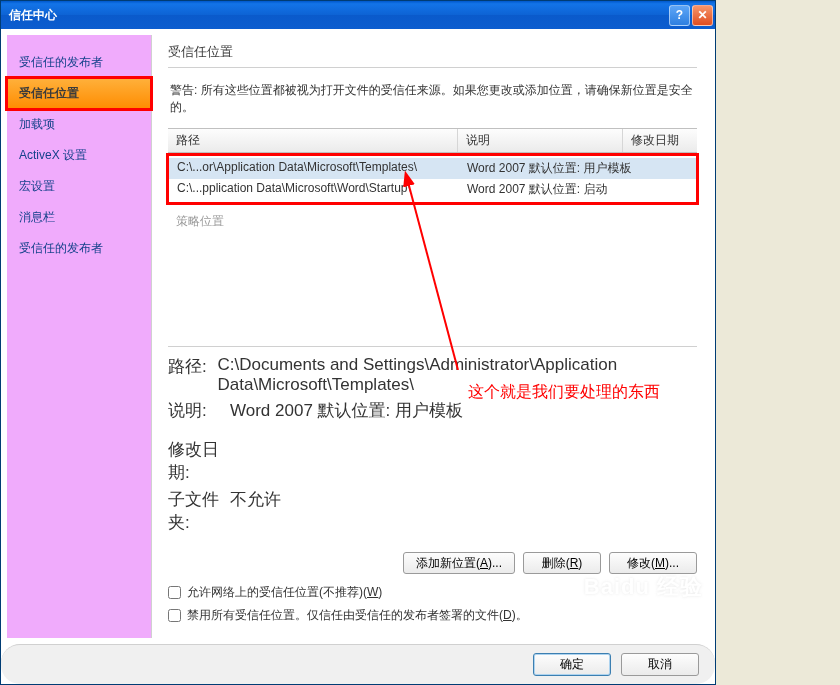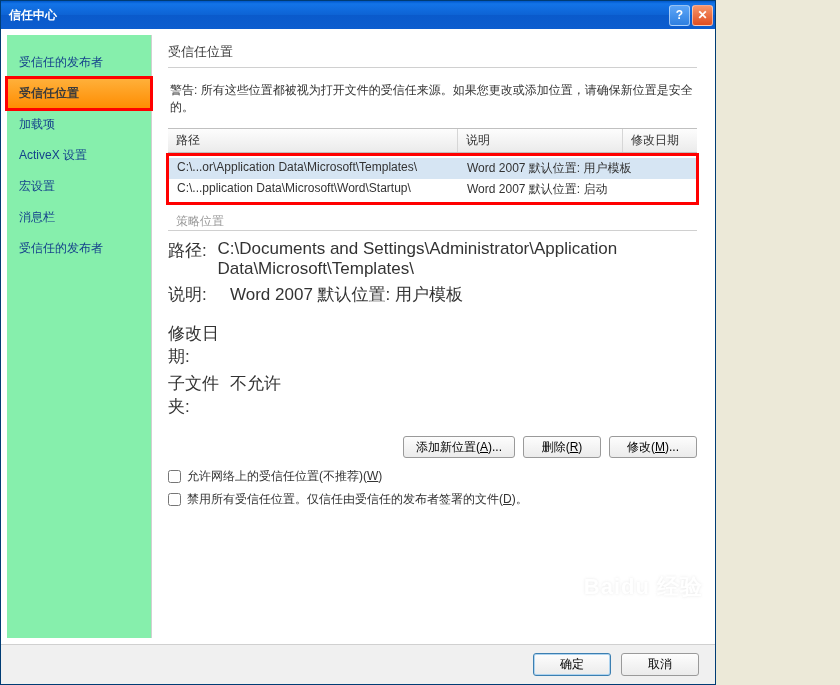--- a/index.html
+++ b/index.html
@@ -5,21 +5,21 @@
     * { margin: 0; padding: 0; box-sizing: border-box; font-family: "Microsoft YaHei", Tahoma, Arial, sans-serif; }
     body { background: #ece9d8; overflow: hidden; }
     .window { width: 716px; height: 685px; background: #ffffff; border: 1px solid #003c74; display: flex; flex-direction: column; }
     .titlebar { height: 28px; background: linear-gradient(to bottom, #0058cc, #1374e8 10%, #0d63d4 50%, #0a5acb 51%, #0c5dcf); display: flex; align-items: center; padding: 0 2px; color: #fff; }
     .titlebar-text { flex: 1; padding-left: 6px; font-size: 12px; font-weight: bold; }
     .titlebar-buttons { display: flex; gap: 2px; }
     .titlebar-btn { width: 21px; height: 21px; border: 1px solid #ffffff80; border-radius: 3px; display: flex; align-items: center; justify-content: center; font-size: 12px; font-weight: bold; cursor: pointer; }
     .help-btn { background: linear-gradient(to bottom, #5ea6f7, #2e7fe0); }
     .close-btn { background: linear-gradient(to bottom, #f5956a, #e14d20); }
     .body { flex: 1; display: flex; background: #fff; }
-    .sidebar { width: 145px; background: #86efac; border-right: 1px solid #d0d0d0; padding-top: 12px; margin: 6px 0 6px 6px; }
+    .sidebar { width: 145px; background: #f0abfc; border-right: 1px solid #d0d0d0; padding-top: 12px; margin: 6px 0 6px 6px; }
     .sidebar-item { padding: 7px 12px; font-size: 12px; color: #15428b; cursor: pointer; }
     .sidebar-item.selected { background: linear-gradient(to bottom, #ffb13c, #ff8c00); color: #3b3b3b; font-weight: bold; outline: 3px solid #ff0000; outline-offset: -1px; position: relative; z-index: 2; }
     .main { flex: 1; padding: 14px 18px 14px 16px; display: flex; flex-direction: column; position: relative; }
     .main-title { font-size: 13px; color: #3b3b3b; padding-bottom: 6px; border-bottom: 1px solid #d0d0d0; }
     .warning { font-size: 12px; color: #333; margin: 14px 2px 12px; }
     .table-header { display: flex; font-size: 12px; color: #333; border-top: 1px solid #c0c0c0; border-bottom: 1px solid #c0c0c0; background: linear-gradient(#fdfdfd,#ebebeb); }
     .table-header > div { padding: 3px 8px; border-right: 1px solid #d6d6d6; }
     .col-path { width: 290px; }
     .col-desc { flex: 1; }
     .col-date { width: 74px; border-right: none !important; }
@@ -31,21 +31,21 @@
     .location-row .col-desc { flex: 1; }
     .policy-label { font-size: 12px; color: #9a9a9a; padding: 8px 8px 0; }
     .spacer { flex: 1; position: relative; }
     .details { font-size: 17px; color: #333; border-top: 1px solid #d0d0d0; padding-top: 8px; }
     .detail-row { display: flex; margin-bottom: 4px; }
     .detail-label { width: 62px; }
     .buttons-row { display: flex; justify-content: flex-end; gap: 8px; margin: 14px 0 10px; }
     .btn { font-size: 12px; padding: 2px 12px; min-width: 96px; height: 22px; background: linear-gradient(#fdfdfd,#ebebeb); border: 1px solid #9a9a9a; border-radius: 3px; cursor: pointer; }
     .checkbox-row { display: flex; align-items: center; font-size: 12px; color: #333; margin-bottom: 6px; gap: 6px; }
     .checkbox-row input { margin: 0; }
-    .footer-buttons { display: flex; justify-content: flex-end; gap: 10px; padding: 8px 16px; background: #f0f0f0; border-top: 1px solid #d0d0d0; }
+    .footer-buttons { display: flex; justify-content: flex-end; gap: 10px; padding: 8px 16px; background: #f0f0f0; border-top: 1px solid #d0d0d0; border-radius: 19px; }
     .footer-btn { font-size: 12px; padding: 2px 12px; min-width: 78px; height: 23px; background: linear-gradient(#fdfdfd,#ebebeb); border: 1px solid #9a9a9a; border-radius: 3px; cursor: pointer; }
     .footer-btn.default { border: 1px solid #3c7fb1; box-shadow: 0 0 0 1px #add3ef inset; }
     .annotation { position: absolute; color: #ff0000; font-size: 16px; pointer-events: none; left: 300px; top: 152px; }
     .arrow-svg { position: absolute; pointer-events: none; }
     .watermark { position: absolute; right: 12px; bottom: 42px; opacity: 0.22; font-size: 22px; color: #fff; font-weight: bold; pointer-events: none; text-shadow: 0 0 3px #999; letter-spacing: 1px; }
     .u { text-decoration: underline; }
   </style>
 </head>
 <body>
 
@@ -86,20 +86,31 @@
           <div class="col-desc">Word 2007 默认位置: 用户模板</div>
         </div>
         <div class="location-row">
           <div class="col-path">C:\...pplication Data\Microsoft\Word\Startup\</div>
           <div class="col-desc">Word 2007 默认位置: 启动</div>
         </div>
       </div>
 
       <div class="policy-label">策略位置</div>
 
+      <div class="spacer">
+        <svg class="arrow-svg" width="660" height="200" style="left:0;top:-60px;">
+          <defs>
+              <marker id="ah" markerWidth="10" markerHeight="10" refX="2" refY="3" orient="auto">
+                <path d="M0,0 L0,6 L8,3 z" fill="#ff0000"></path>
+              </marker>
+            </defs>
+          <line x1="290" y1="200" x2="240" y2="12" stroke="#ff0000" stroke-width="2" marker-end="url(#ah)"></line>
+        </svg>
+        <div class="annotation">这个就是我们要处理的东西</div>
+      </div>
 
       <div class="details">
         <div class="detail-row">
           <div class="detail-label">路径:</div>
           <div>C:\Documents and Settings\Administrator\Application Data\Microsoft\Templates\</div>
         </div>
         <div class="detail-row">
           <div class="detail-label">说明:</div>
           <div>Word 2007 默认位置: 用户模板</div>
         </div>

